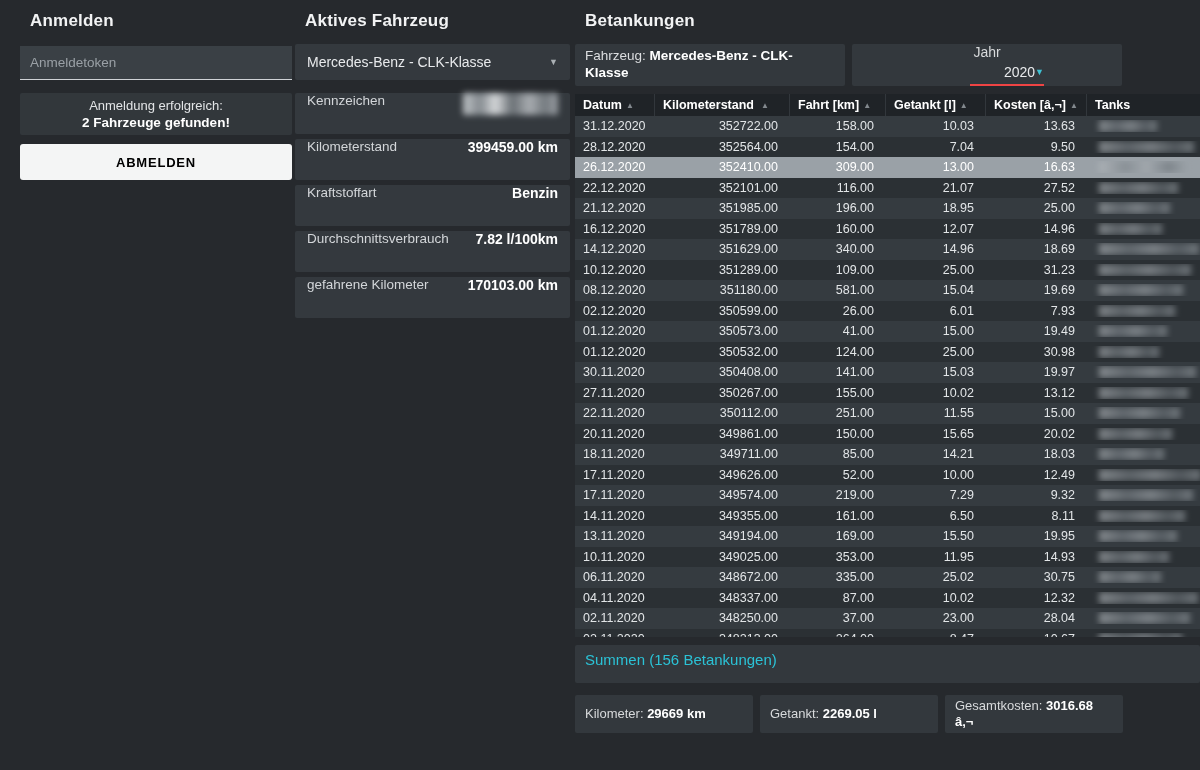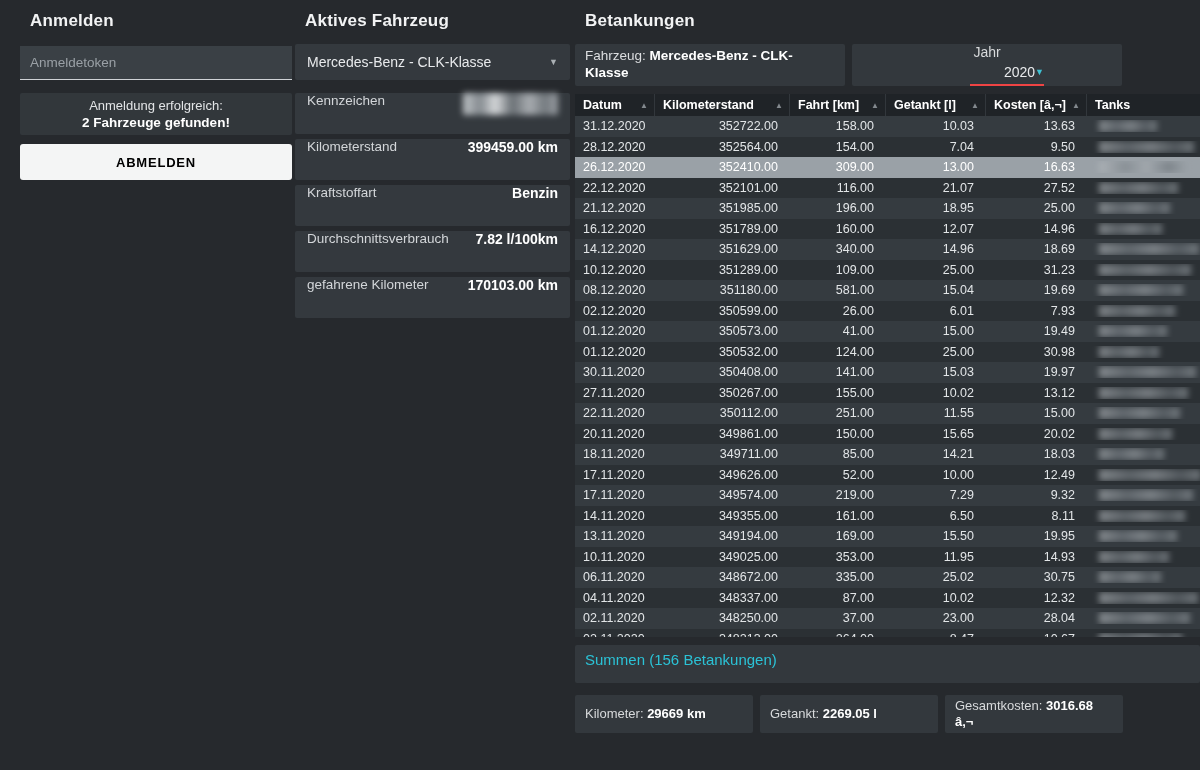--- a/index.html
+++ b/index.html
@@ -79,21 +79,21 @@
     border-bottom:2px solid #ef4444;
     display:flex; align-items:center; padding-left:34px; cursor:pointer;
     color:#e8eaec;
   }
   .jahr-field .chev { margin-left:auto; color:#3fc1d3; }
 
   .grid { margin-top:8px; height:543px; overflow:hidden; background:#2b3034; }
   .thead { display:flex; height:22px; background:#1f2327; width:712px; }
   .thcell {
     display:flex; align-items:center; justify-content:space-between;
-    padding:0 6px 0 8px; border-right:1px solid #32373c;
+    padding:0 20px 0 8px; border-right:1px solid #32373c;
     font-size:12.5px; font-weight:700; color:#ffffff; white-space:nowrap; overflow:hidden;
     cursor:pointer;
   }
   .sort { font-size:8px; color:#83898e; margin-left:4px; }
   .c-datum{width:80px;} .c-km{width:135px;} .c-fahrt{width:96px;}
   .c-getankt{width:100px;} .c-kosten{width:101px;} .c-tanks{width:200px; border-right:none;}
   .trow {
     display:flex; align-items:center; height:20.5px; width:712px;
     font-size:12.5px; color:#e2e5e7; cursor:pointer;
   }

